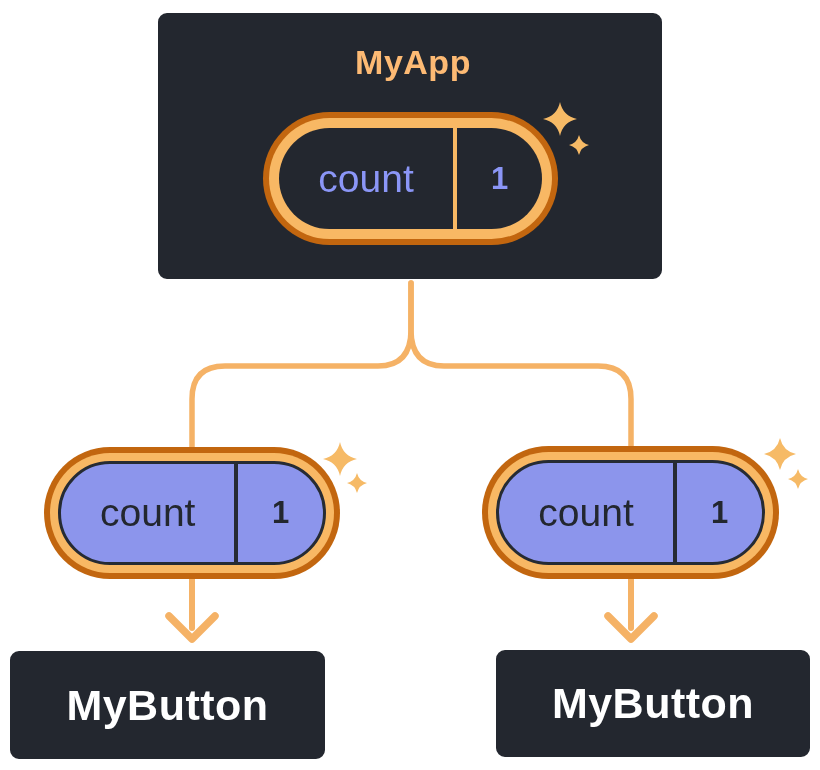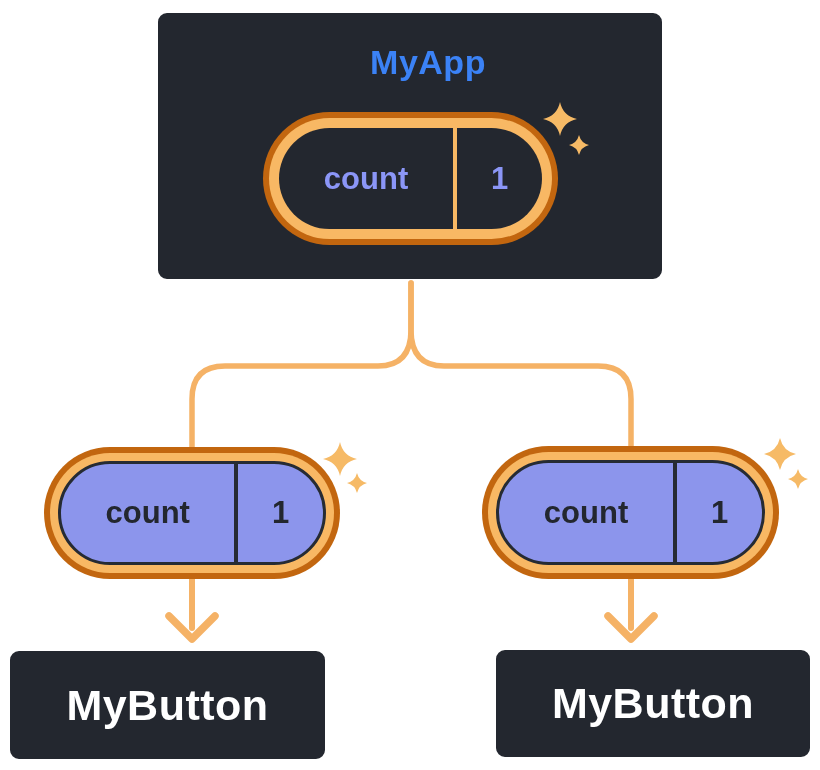--- a/index.html
+++ b/index.html
@@ -6,22 +6,22 @@
   .canvas{
     position:relative;width:820px;height:770px;background:#ffffff;overflow:hidden;
     font-family:"Liberation Sans", sans-serif;
   }
   .card{
     position:absolute;background:#23272f;border:3px solid #ffffff;border-radius:12px;
     box-sizing:border-box;
   }
   .card-root{left:155px;top:10px;width:510px;height:272px;}
   .card-title{
-    position:absolute;top:30px;left:18px;width:100%;text-align:center;
-    color:#3b82f6;font-size:34px;font-weight:600;letter-spacing:.5px;
+    position:absolute;top:30px;left:3px;width:100%;text-align:center;
+    color:#fdba74;font-size:34px;font-weight:600;letter-spacing:.5px;
   }
   .card-leaf{display:flex;align-items:center;justify-content:center;
     color:#ffffff;font-size:43px;font-weight:600;letter-spacing:.5px;}
   .card-leaf-left{left:7px;top:648px;width:321px;height:114px;}
   .card-leaf-right{left:493px;top:647px;width:320px;height:113px;}
 
   .pill{position:absolute;border-radius:999px;background:#c2660f;box-sizing:border-box;}
   .pill-mid{width:100%;height:100%;border-radius:999px;background:#f8b864;box-sizing:border-box;}
   .pill-inner{width:100%;height:100%;border-radius:999px;display:flex;overflow:hidden;box-sizing:border-box;}
 
@@ -36,21 +36,21 @@
   .pill-child .pill-mid{padding:8px;}
   .pill-child .pill-inner{background:#8c95ec;border:3px solid #262b33;}
   .pill-child .state-name{color:#23272f;}
   .pill-child .state-value{color:#23272f;}
   .pill-child .state-divider{background:#262b33;}
 
   .pill-child-left{left:44px;top:447px;width:296px;height:132px;}
   .pill-child-right{left:482px;top:446px;width:297px;height:133px;}
 
   .state-name{flex:2.05;display:flex;align-items:center;justify-content:center;
-    font-size:31px;font-weight:700;}
+    font-size:39px;font-weight:400;}
   .state-divider{width:4px;flex:none;}
   .state-value{flex:1;display:flex;align-items:center;justify-content:center;
     font-size:31px;font-weight:700;}
 
   .z-cards{z-index:1;}
   svg.overlay{position:absolute;left:0;top:0;z-index:2;}
   .z-pills{z-index:3;}
 </style>
 </head>
 <body>

